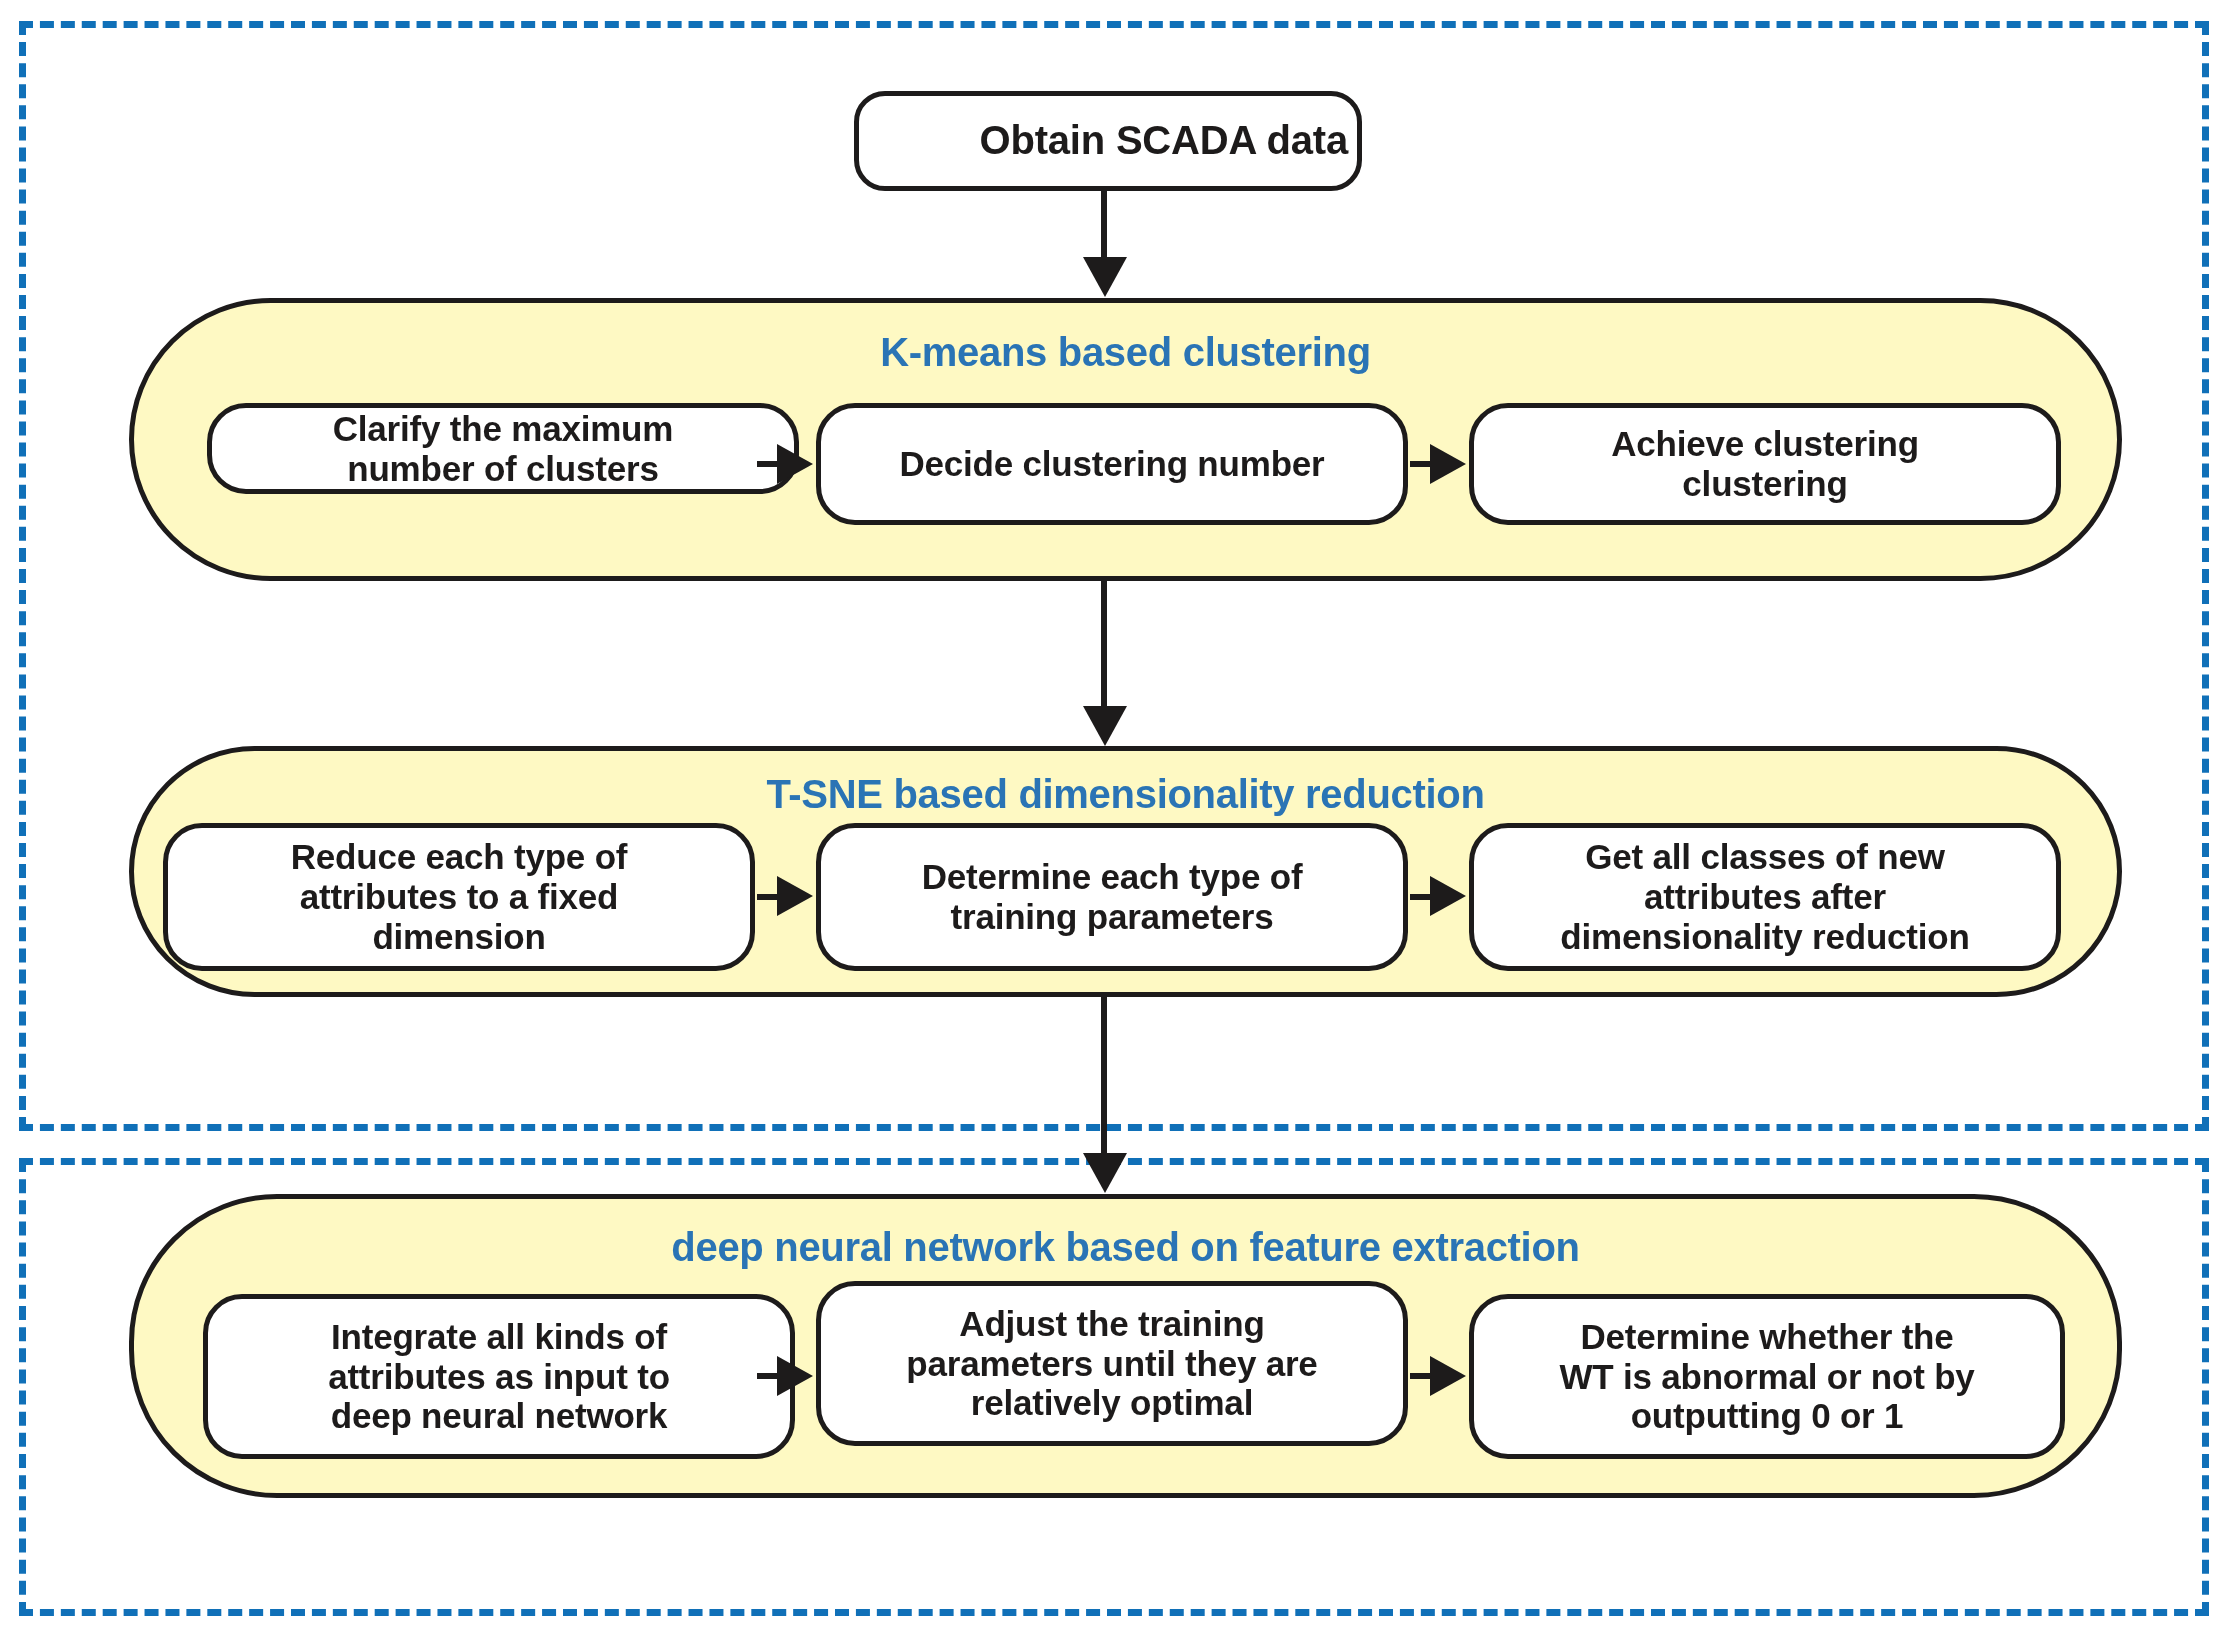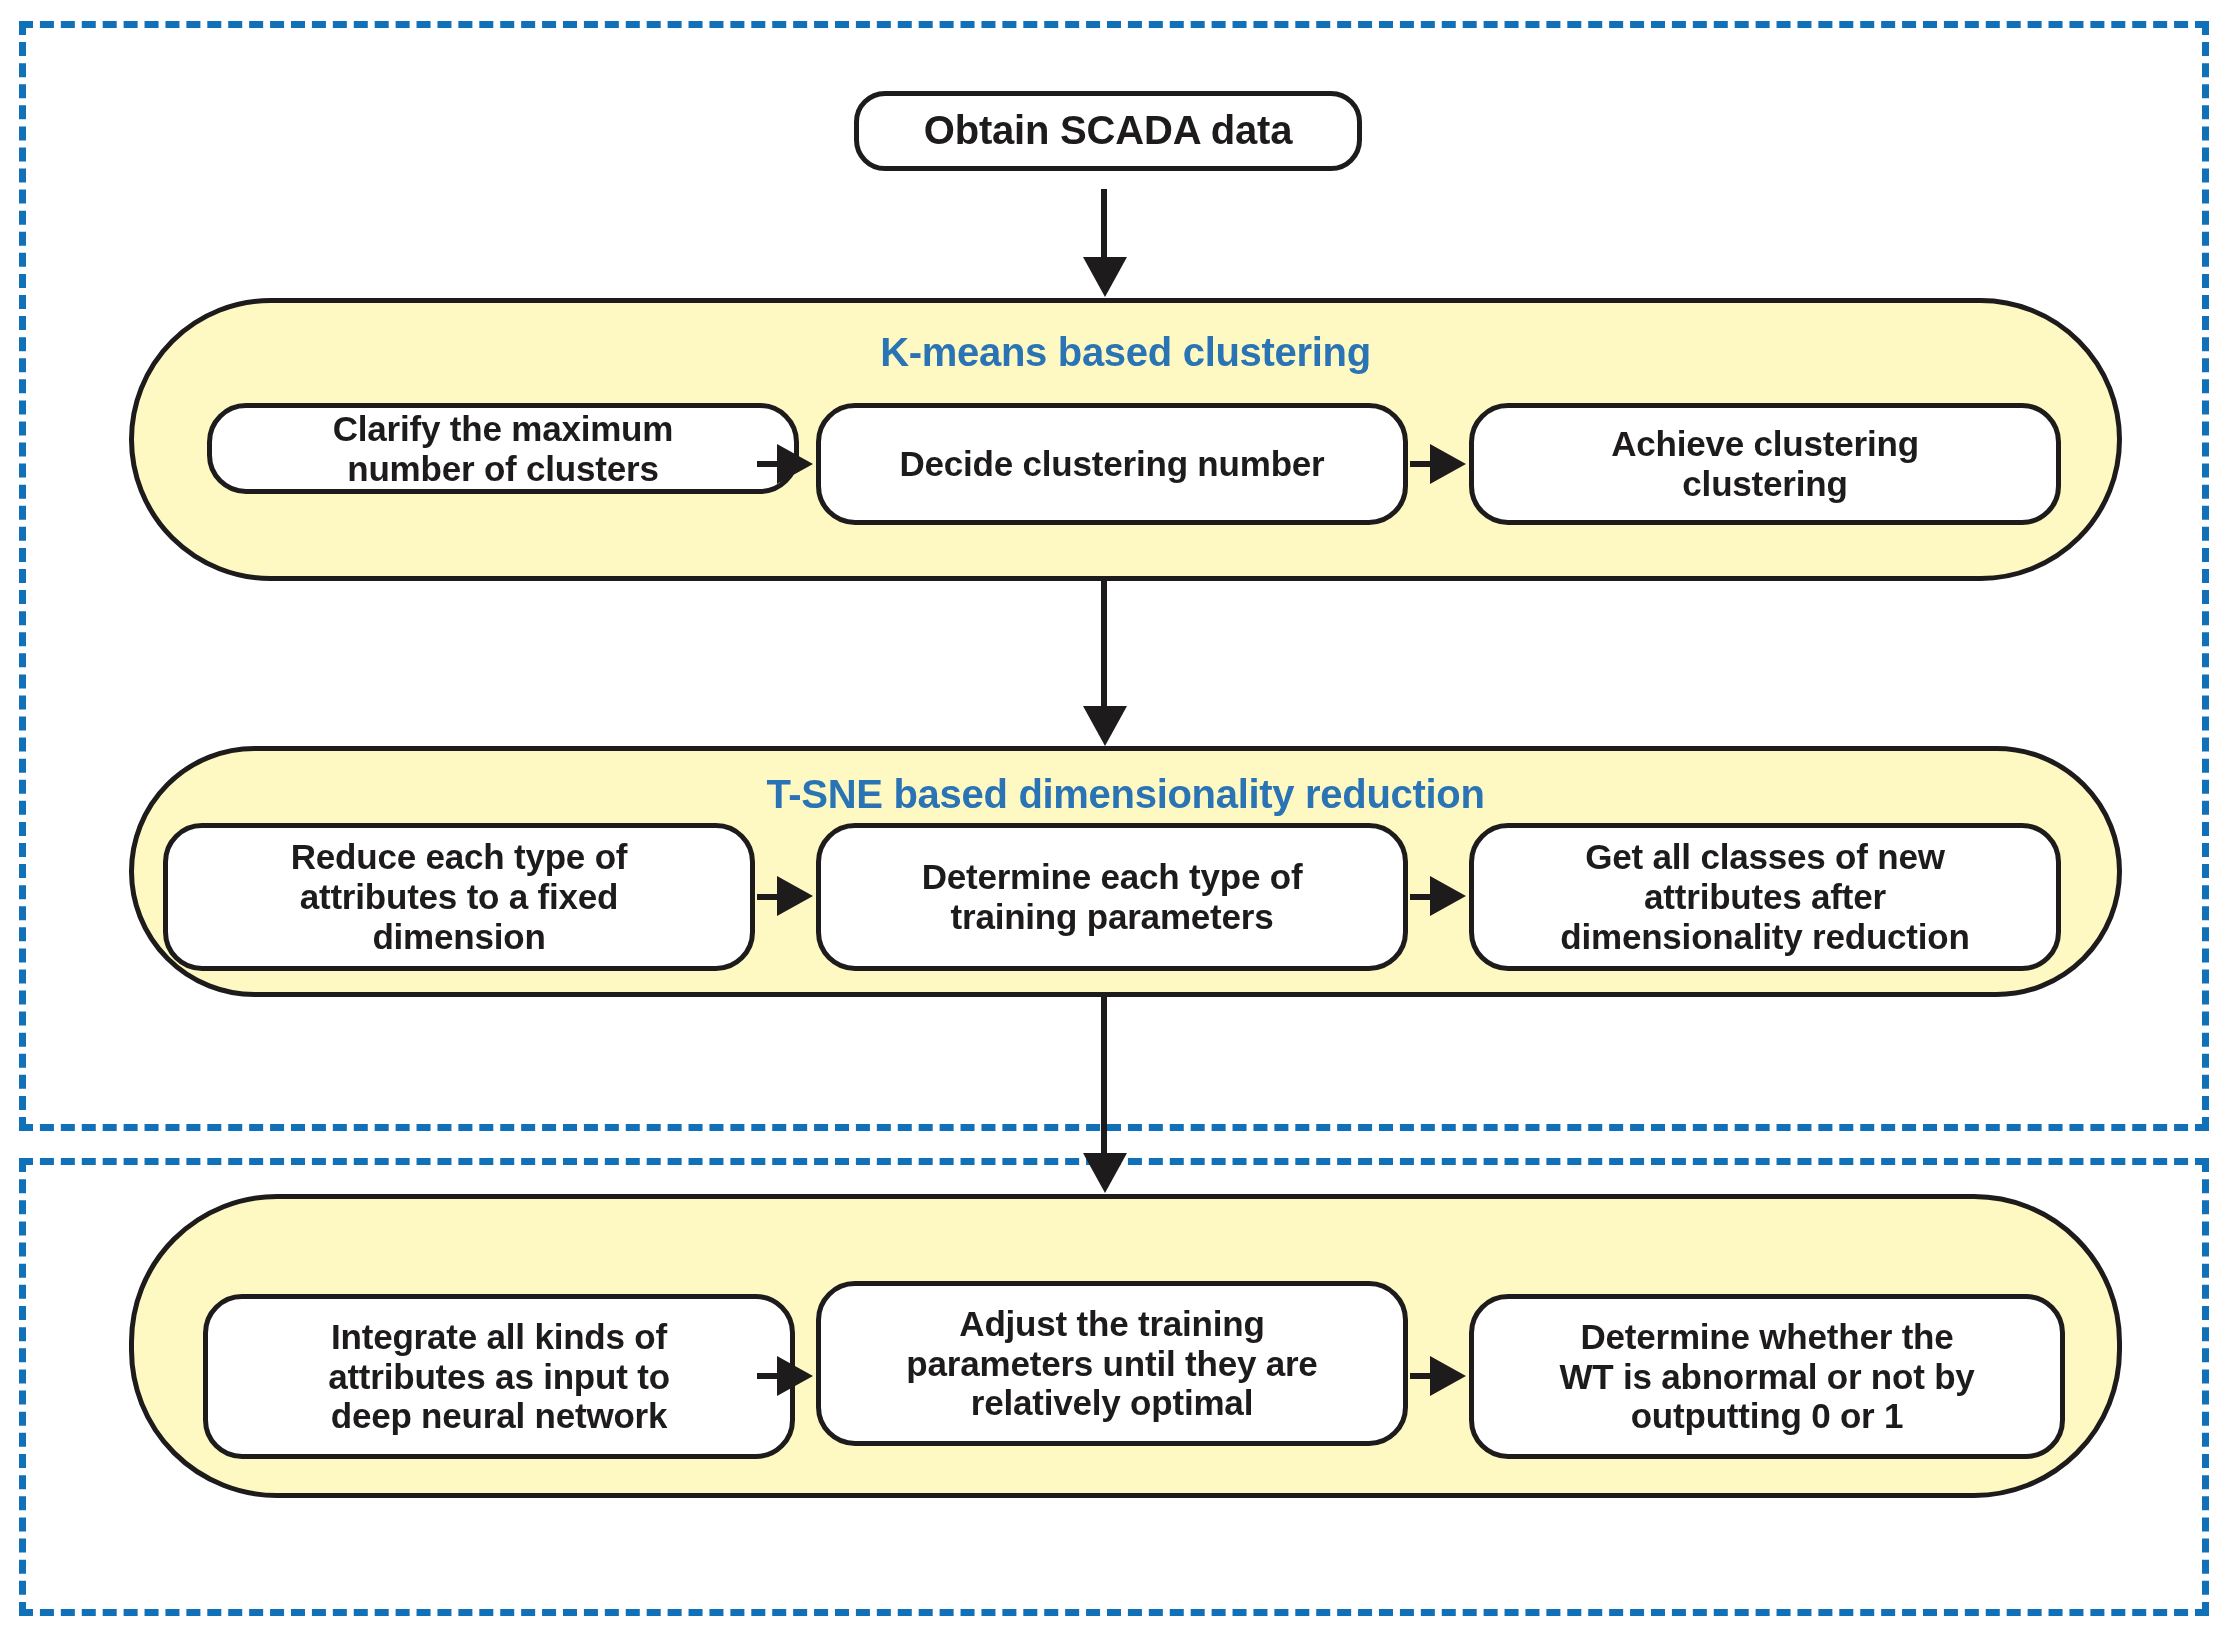--- a/index.html
+++ b/index.html
@@ -62,22 +62,23 @@
     letter-spacing: -0.2px;
     padding: 0 9px;
     white-space: pre-line;
   }
 
   
   #node-start {
     left: 854px;
     top: 91px;
     width: 508px;
-    height: 80px;
+    height: 100px;
     border-radius: 31px;
+    justify-content: flex-end;
   }
   #node-start .node-label { font-size: 40px; }
 
   
   .stage {
     position: absolute;
     box-sizing: border-box;
     border: 5.8px solid #1D1B1B;
     background: #fef9c3;
     border-radius: 148px;
@@ -276,20 +277,21 @@
 dimensionality reduction</span>
     </div>
   </div>
 
   <div class="connector" id="conn-tsne-dnn">
     <div class="conn-vline"></div>
     <div class="arrow-down"></div>
   </div>
 
   <div class="stage" id="stage-dnn">
+    <div class="stage-title" id="title-dnn">deep neural network based on  feature extraction</div>
 
     <div class="step" id="step-d1">
       <span class="node-label">Integrate all kinds of
 attributes as input to
 deep neural network</span>
     </div>
 
     <div class="connector hconn-a">
       <div class="conn-hline"></div>
       <div class="arrow-right"></div>

